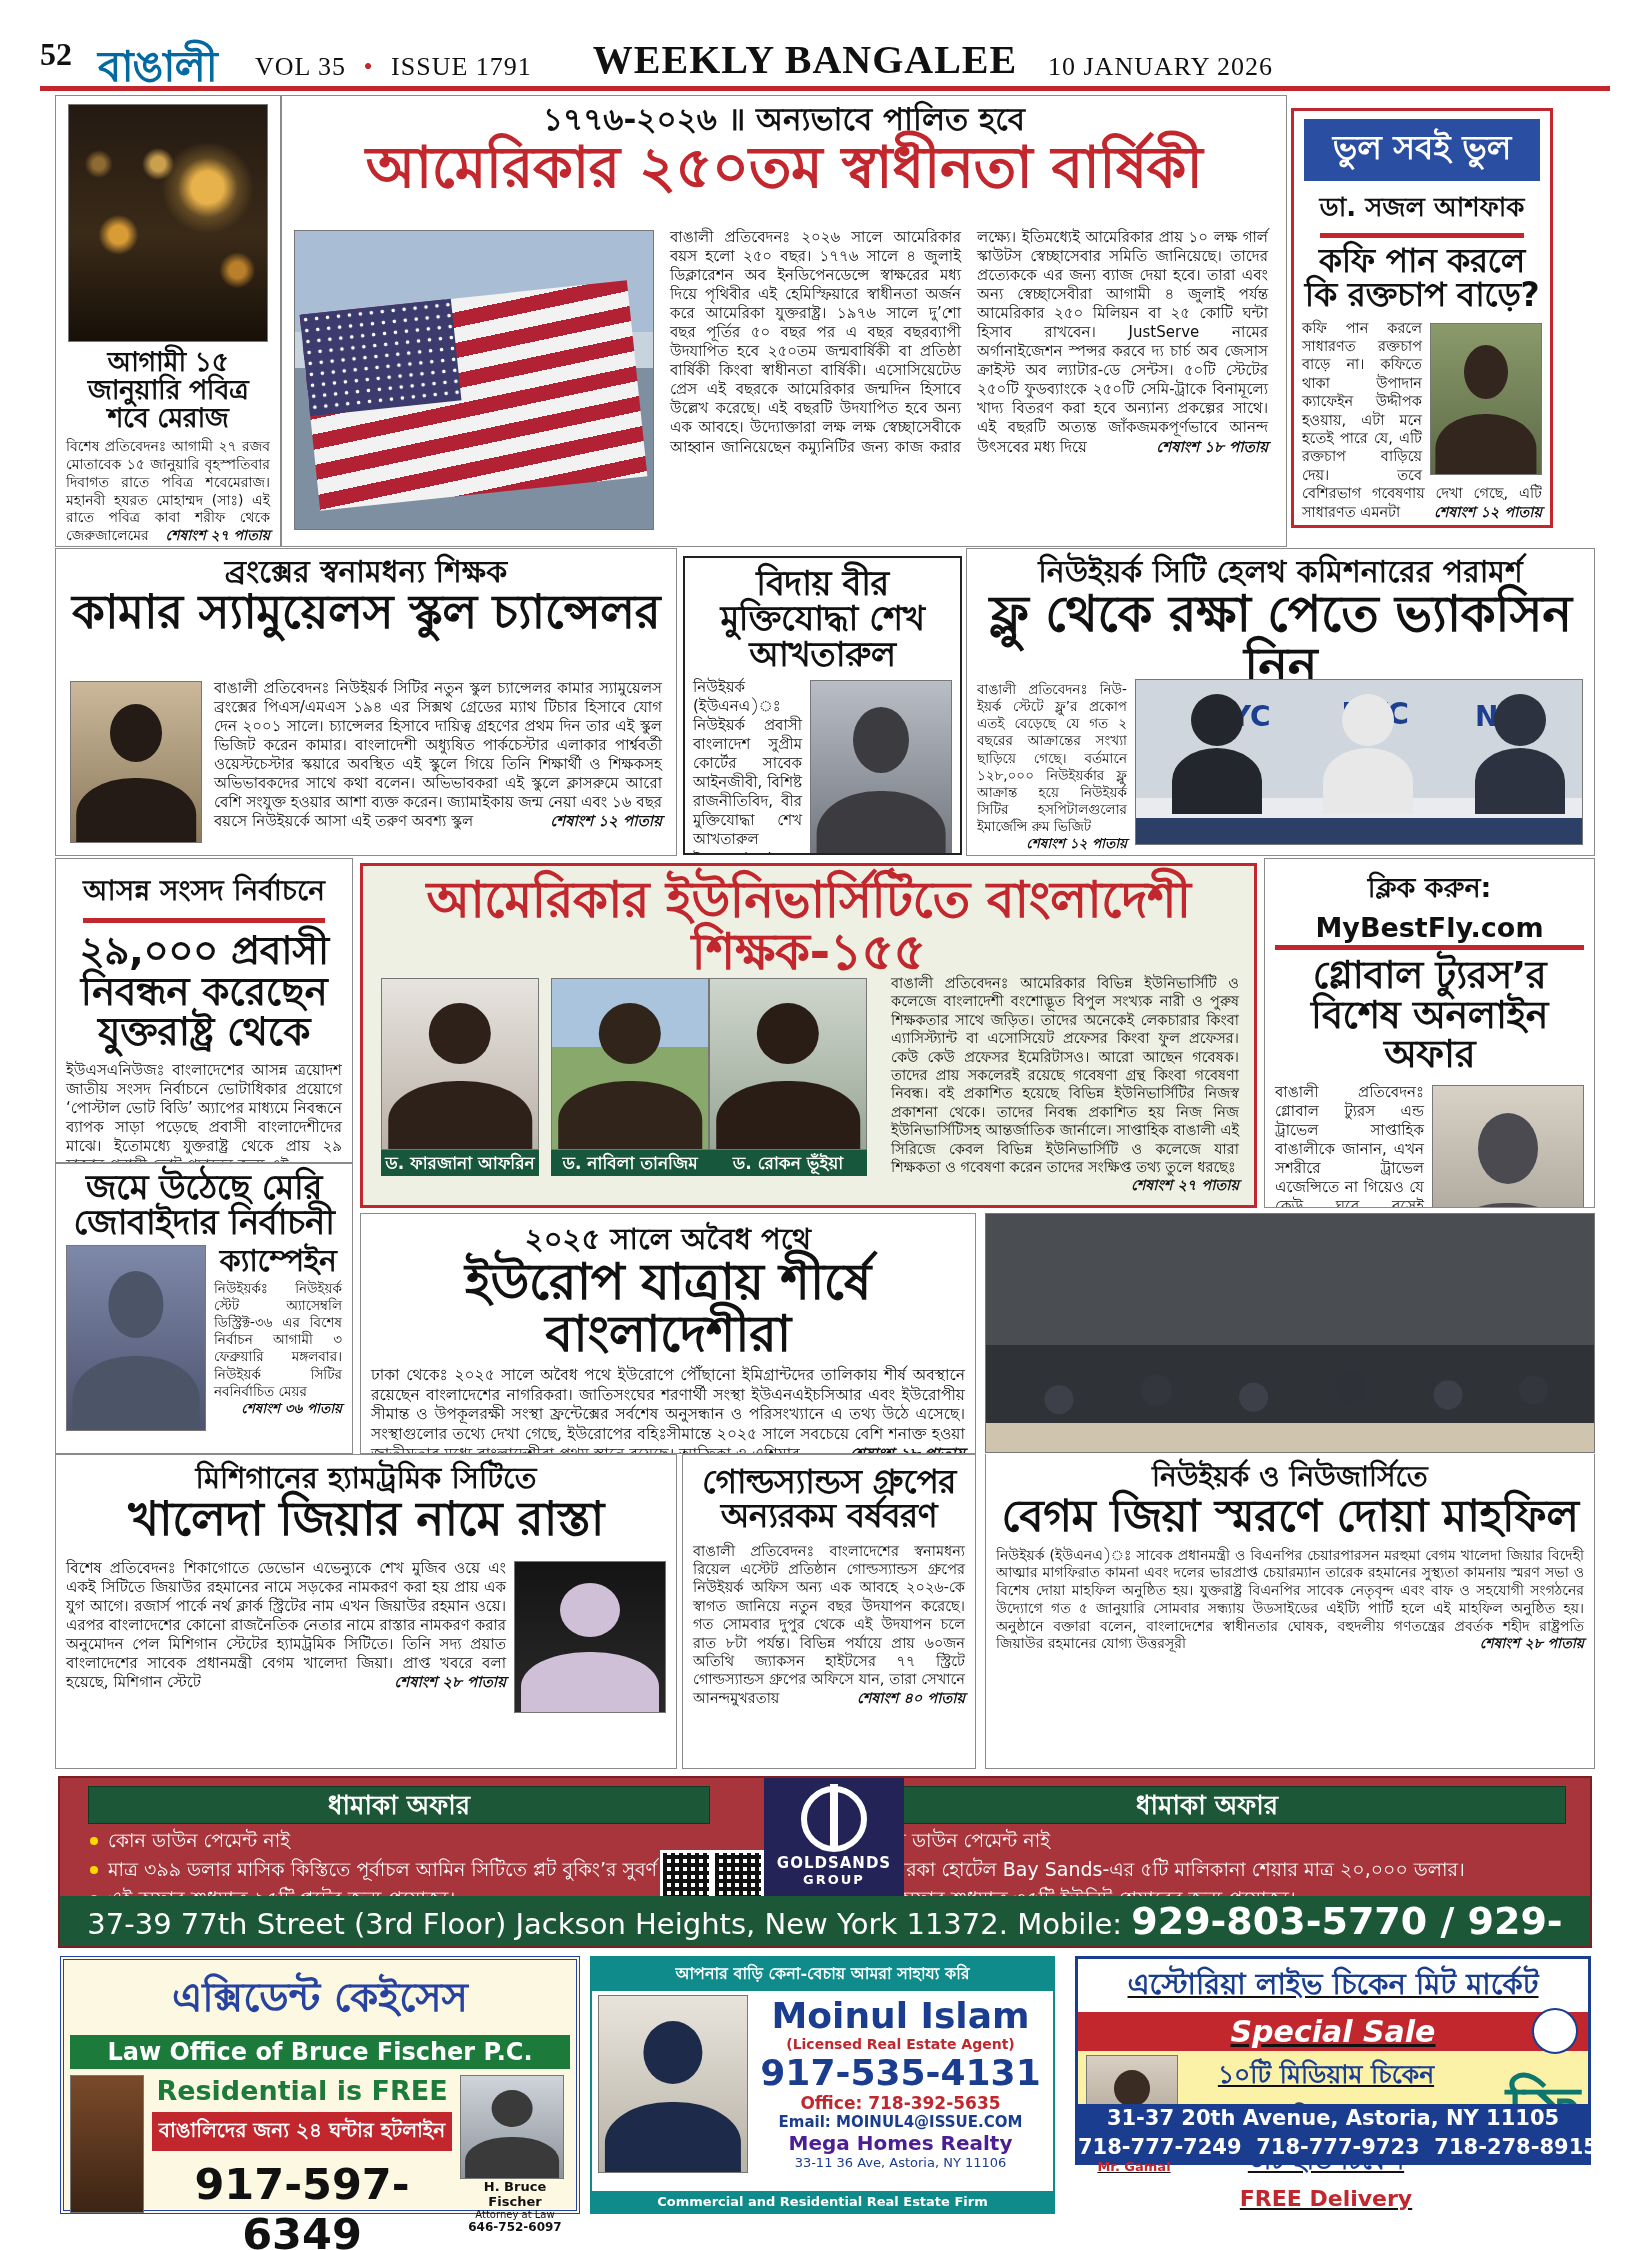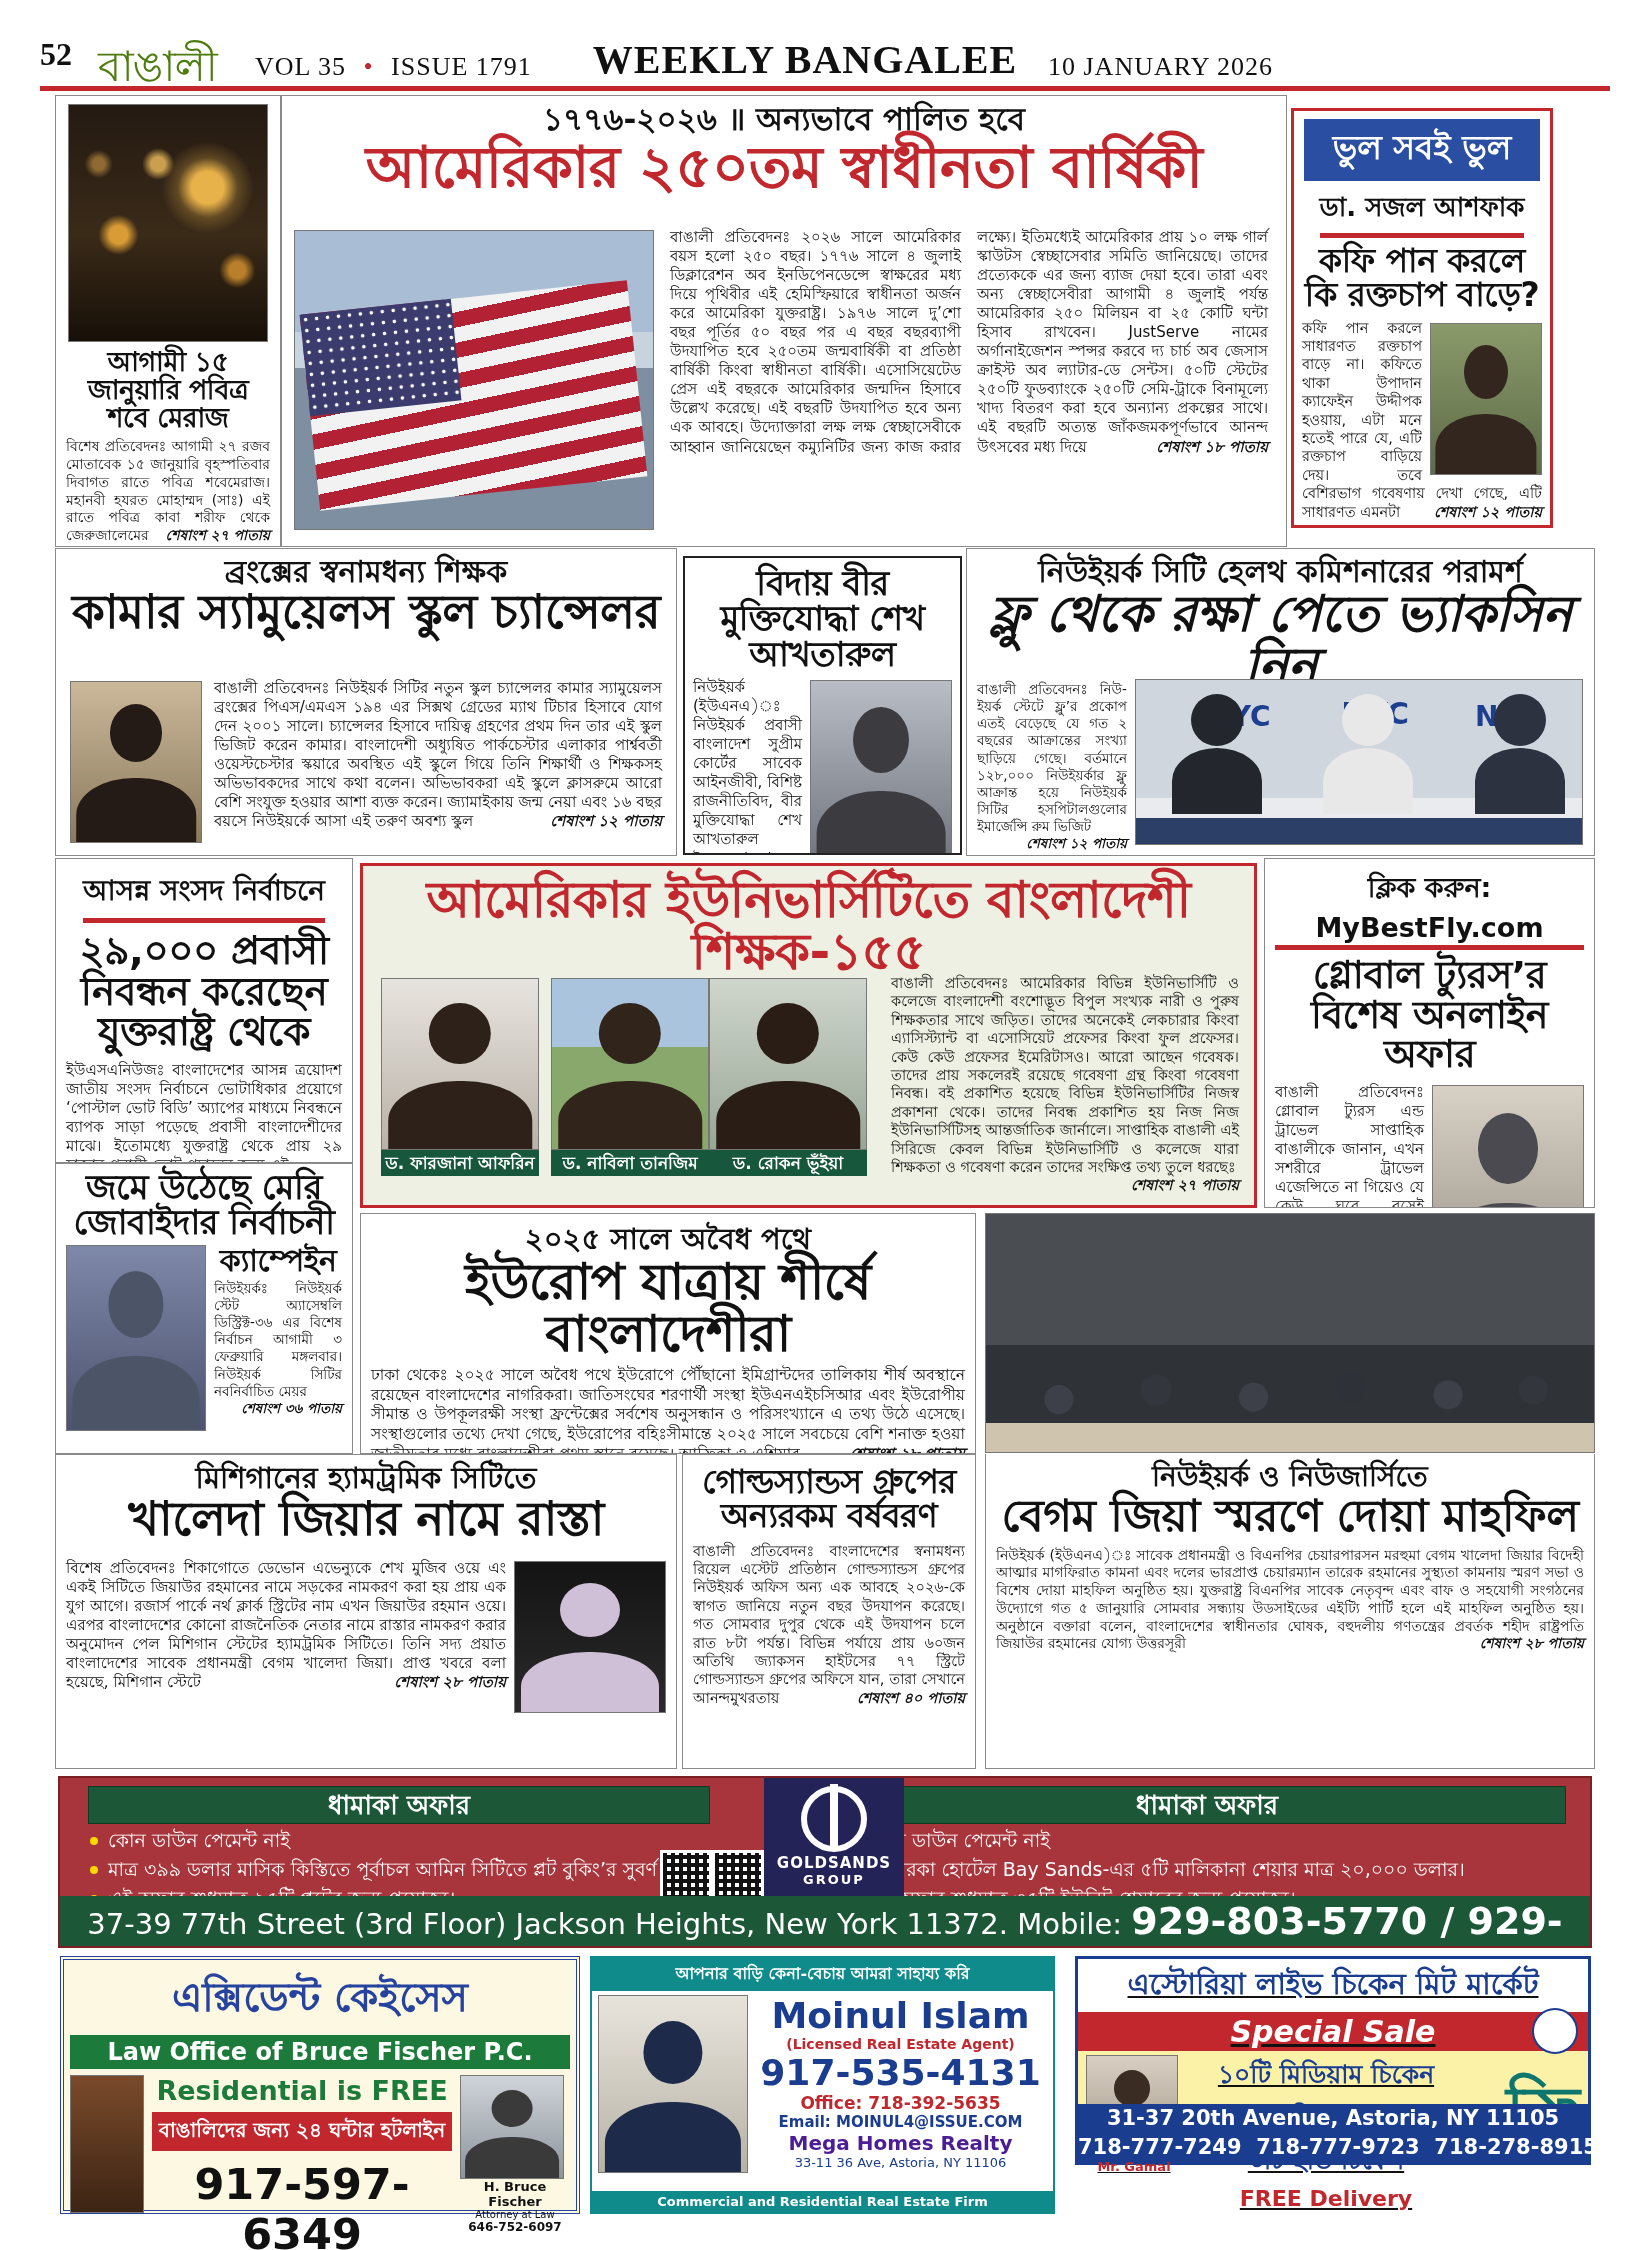--- a/index.html
+++ b/index.html
@@ -57,21 +57,21 @@
   .chickad{border:3px solid #1a3d8f;background:#fbf2a8;box-sizing:border-box;}
   .bluebar{background:#1a3d8f;color:#fff;font-weight:bold;text-align:center;}
 </style>
 </head>
 <body>
 
 <div class="page">
 
   <div class="abs serif" style="left:40px;top:36px;font-size:32px;font-weight:bold;">52</div>
   <div class="abs" style="left:98px;top:34px;width:150px;height:54px;">
-    <span style="font-size:42px;font-weight:normal;color:#4d7c0f;letter-spacing:-1px;">বাঙালী</span>
+    <span style="font-size:42px;font-weight:bold;color:#0369a1;letter-spacing:-1px;">বাঙালী</span>
   </div>
   <div class="abs serif" style="left:255px;top:52px;font-size:26px;letter-spacing:1px;">
     <span>VOL 35</span>
     <span style="color:#c1272d;margin:0 10px;">•</span>
     <span>ISSUE 1791</span>
   </div>
   <div class="abs serif" style="left:565px;top:36px;width:480px;text-align:center;font-size:40px;font-weight:bold;letter-spacing:1px;">WEEKLY BANGALEE</div>
   <div class="abs serif" style="left:1048px;top:52px;font-size:26px;letter-spacing:1px;">10 JANUARY 2026</div>
   <div class="abs rule" style="left:40px;top:86px;width:1570px;height:5px;"></div>
 
@@ -123,21 +123,21 @@
     <div class="hl" style="font-size:34px;">বিদায় বীর মুক্তিযোদ্ধা শেখ আখতারুল</div>
     <div class="bodytxt" style="font-size:15px;margin-top:6px;">
       <span class="ph sil" style="float:right;width:142px;height:186px;margin:2px 0 2px 8px;--sil:#3c3c40;background:linear-gradient(180deg,#b9bec6,#6e737c);"></span>
       <span>নিউইয়র্ক (ইউএনএ)ঃ নিউইয়র্ক প্রবাসী বাংলাদেশ সুপ্রীম কোর্টের সাবেক আইনজীবী, বিশিষ্ট রাজনীতিবিদ, বীর মুক্তিযোদ্ধা শেখ আখতারুল ইসলাম (৭৪) গত ৪ জানুয়ারি</span>
       
     </div>
   </div>
 
   <div class="cell" style="left:966px;top:548px;width:629px;height:308px;">
     <div class="kick" style="font-size:30px;">নিউইয়র্ক সিটি হেলথ কমিশনারের পরামর্শ</div>
-    <div class="hl" style="font-size:50px;font-style:italic;">ফ্লু থেকে রক্ষা পেতে ভ্যাকসিন নিন</div>
+    <div class="hl" style="font-size:50px;">ফ্লু থেকে রক্ষা পেতে ভ্যাকসিন নিন</div>
     <div class="bodytxt" style="position:absolute;left:10px;top:132px;width:150px;font-size:13.5px;">
       <span>বাঙালী প্রতিবেদনঃ নিউ-ইয়র্ক স্টেটে ফ্লু’র প্রকোপ এতই বেড়েছে যে গত ২ বছরের আক্রান্তের সংখ্যা ছাড়িয়ে গেছে। বর্তমানে ১২৮,০০০ নিউইয়র্কার ফ্লু আক্রান্ত হয়ে নিউইয়র্ক সিটির হসপিটালগুলোর ইমার্জেন্সি রুম ভিজিট</span>
       <span class="cont">শেষাংশ ১২ পাতায়</span>
     </div>
     <div class="ph nycph" style="position:absolute;left:168px;top:130px;width:448px;height:166px;">
       <span class="nyc-word" style="left:16%;top:12%;font-size:28px;">NYC</span>
       <span class="nyc-word" style="left:46%;top:10%;font-size:30px;">NYC</span>
       <span class="nyc-word" style="left:76%;top:12%;font-size:28px;">NYC</span>
       <span class="mini-sil" style="left:8%;bottom:18%;--sil:#23262c;"></span>
       <span class="mini-sil" style="left:42%;bottom:18%;--sil:#e8e8e8;"></span>

